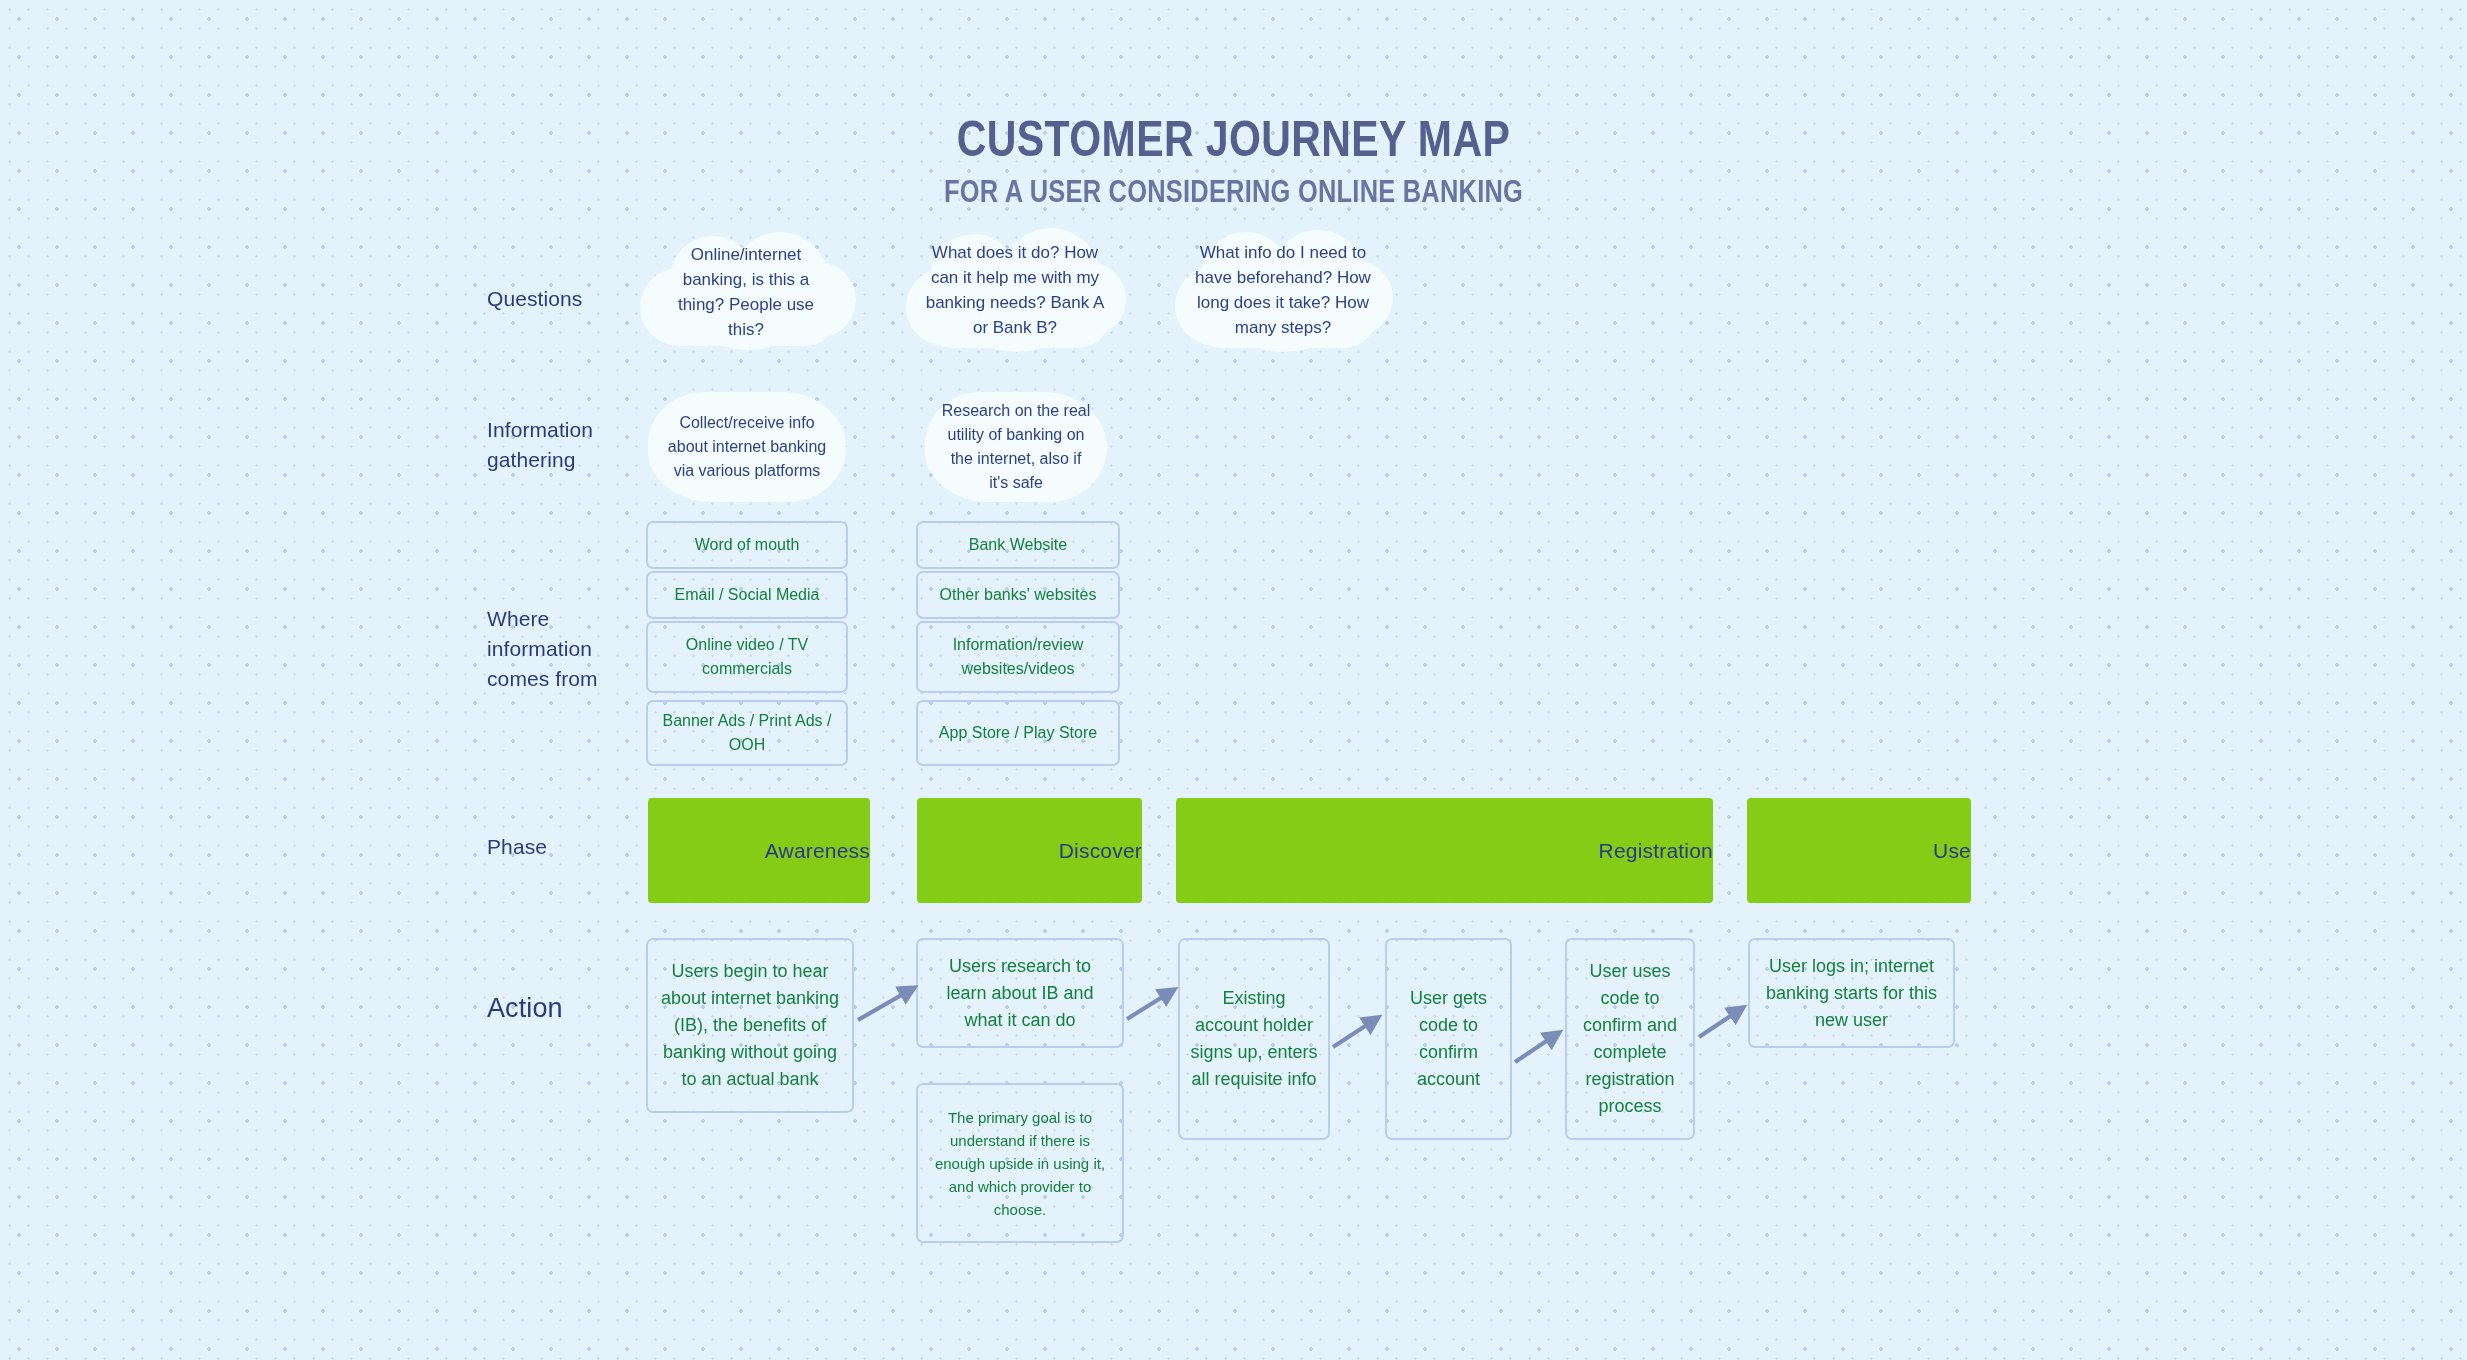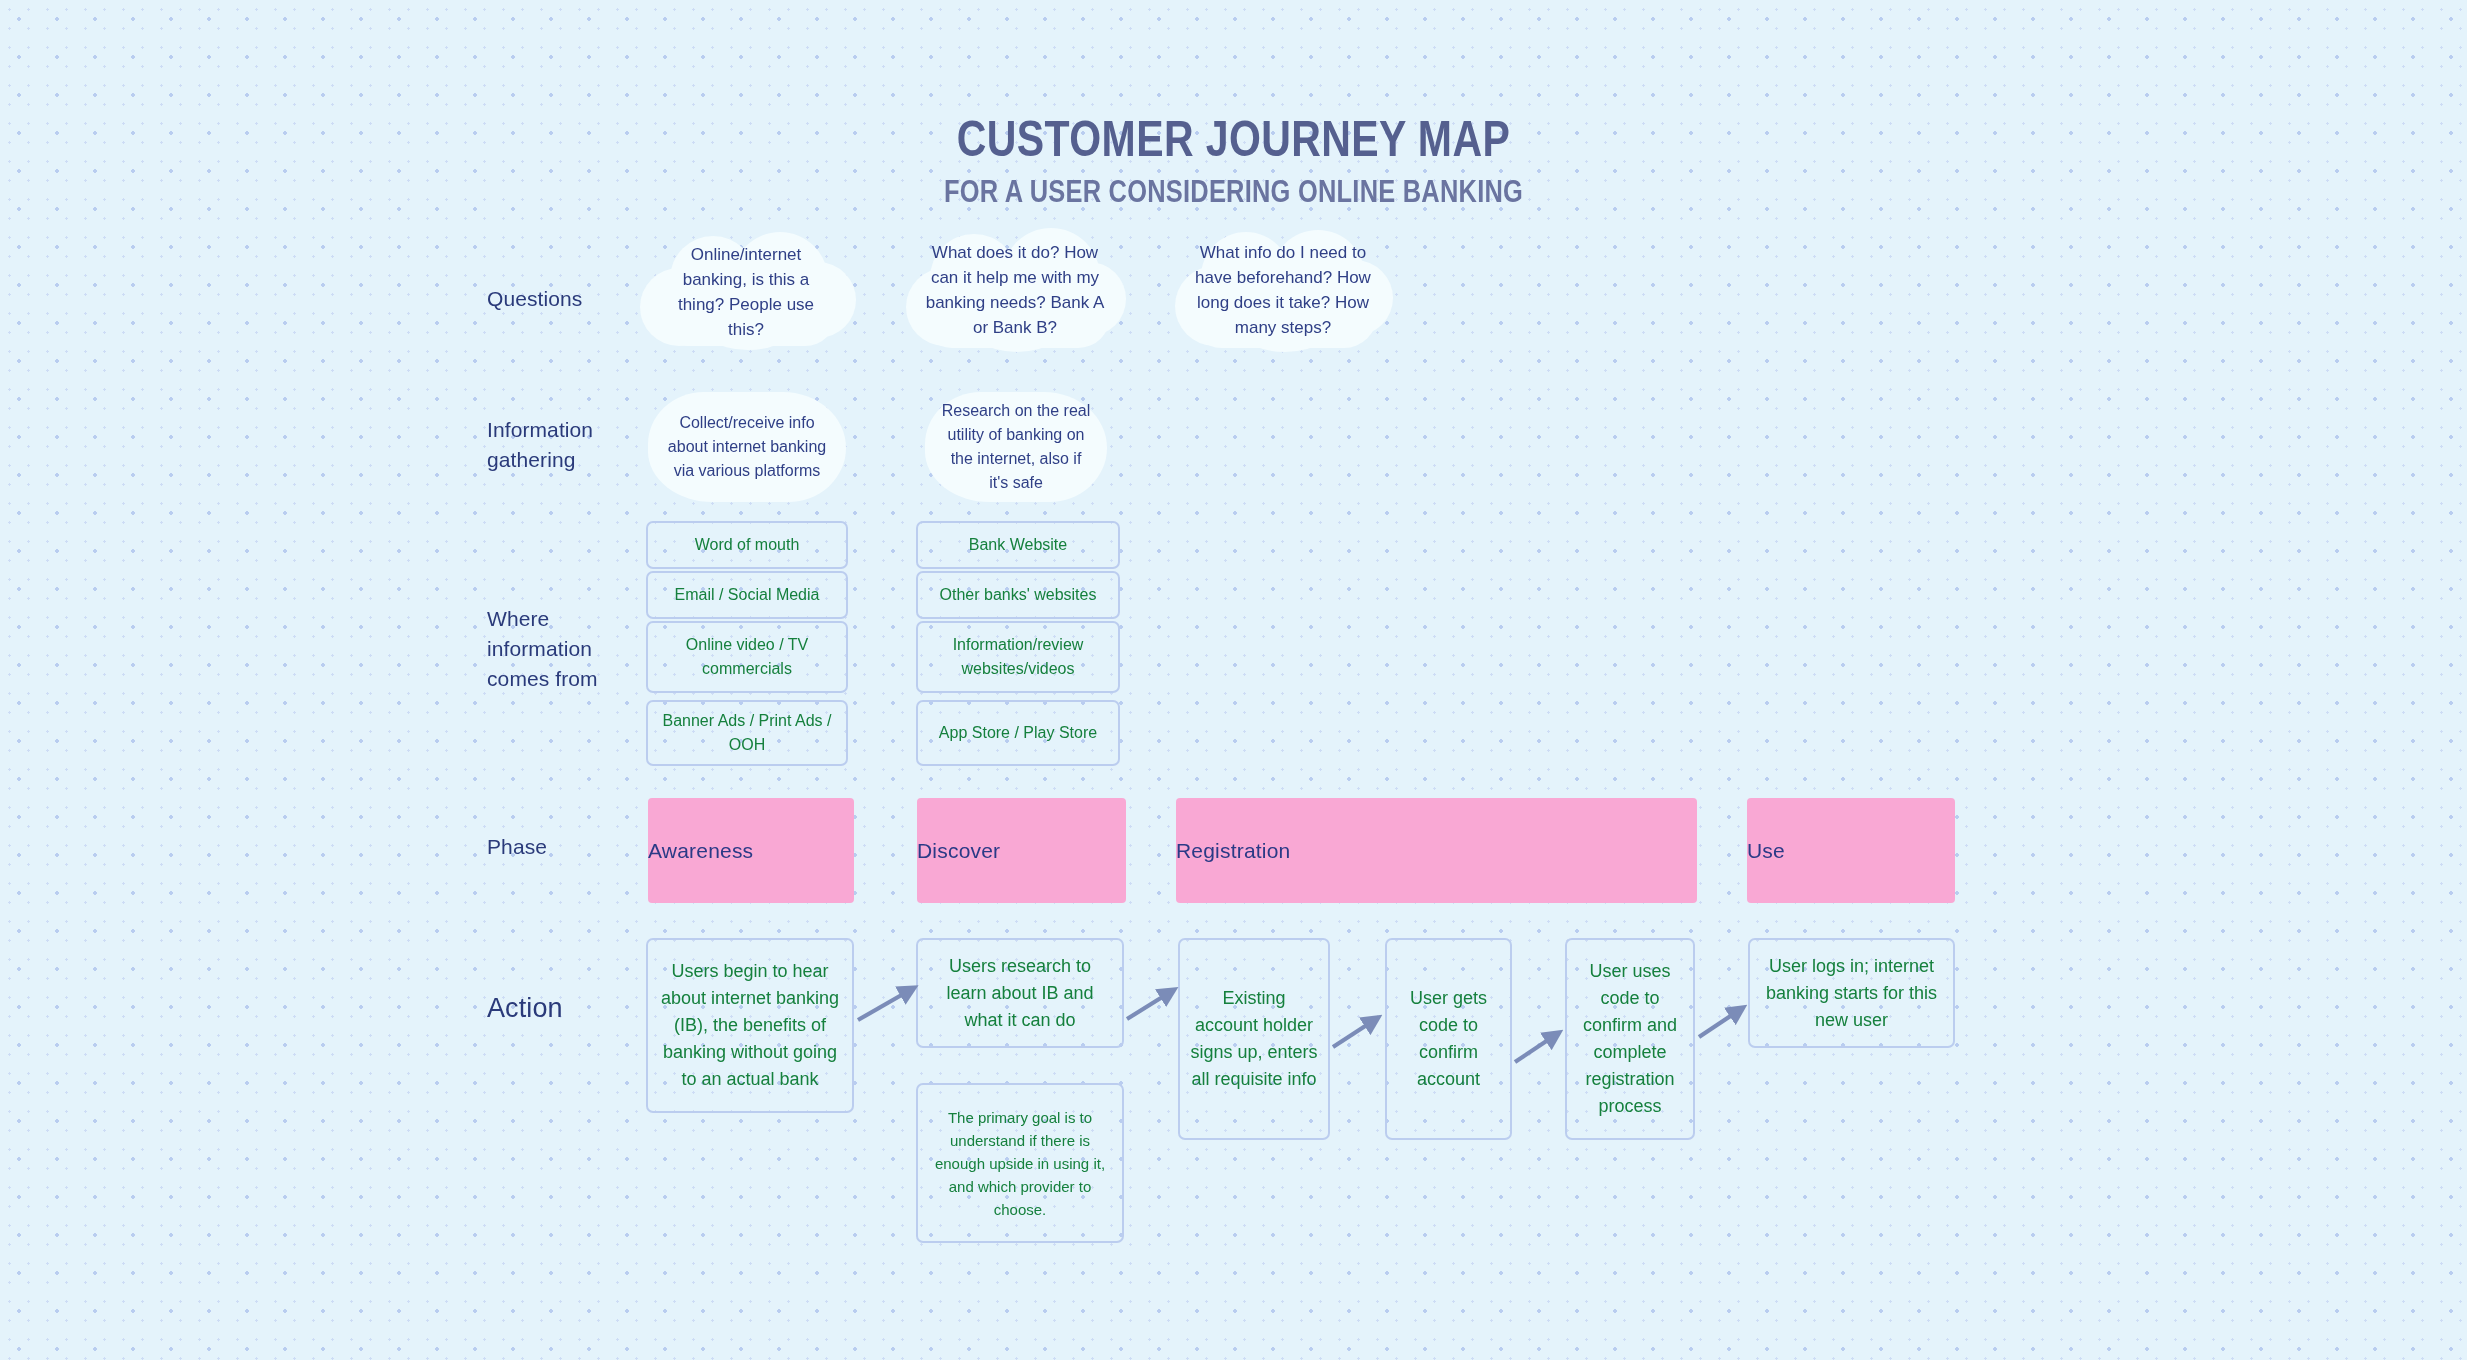--- a/index.html
+++ b/index.html
@@ -110,23 +110,23 @@
     font-size: 16px;
     line-height: 24px;
     padding: 0 10px;
   }
   .obox.action .txt { font-size: 18px; line-height: 27px; }
   .obox.note .txt { font-size: 15px; line-height: 23px; }
 
   
   .pbox {
     position: absolute;
-    background: #f9a8d4;
+    background: #84cc16;
     border-radius: 4px;
-    display: flex; align-items: center; justify-content: flex-start;
+    display: flex; align-items: center; justify-content: flex-end; padding-left: 16px;
   }
   .pbox .txt {
     color: #2a3a86;
     font-size: 21px;
     letter-spacing: 0.2px;
   }
 
   
   .arrow { position: absolute; }
 </style>

